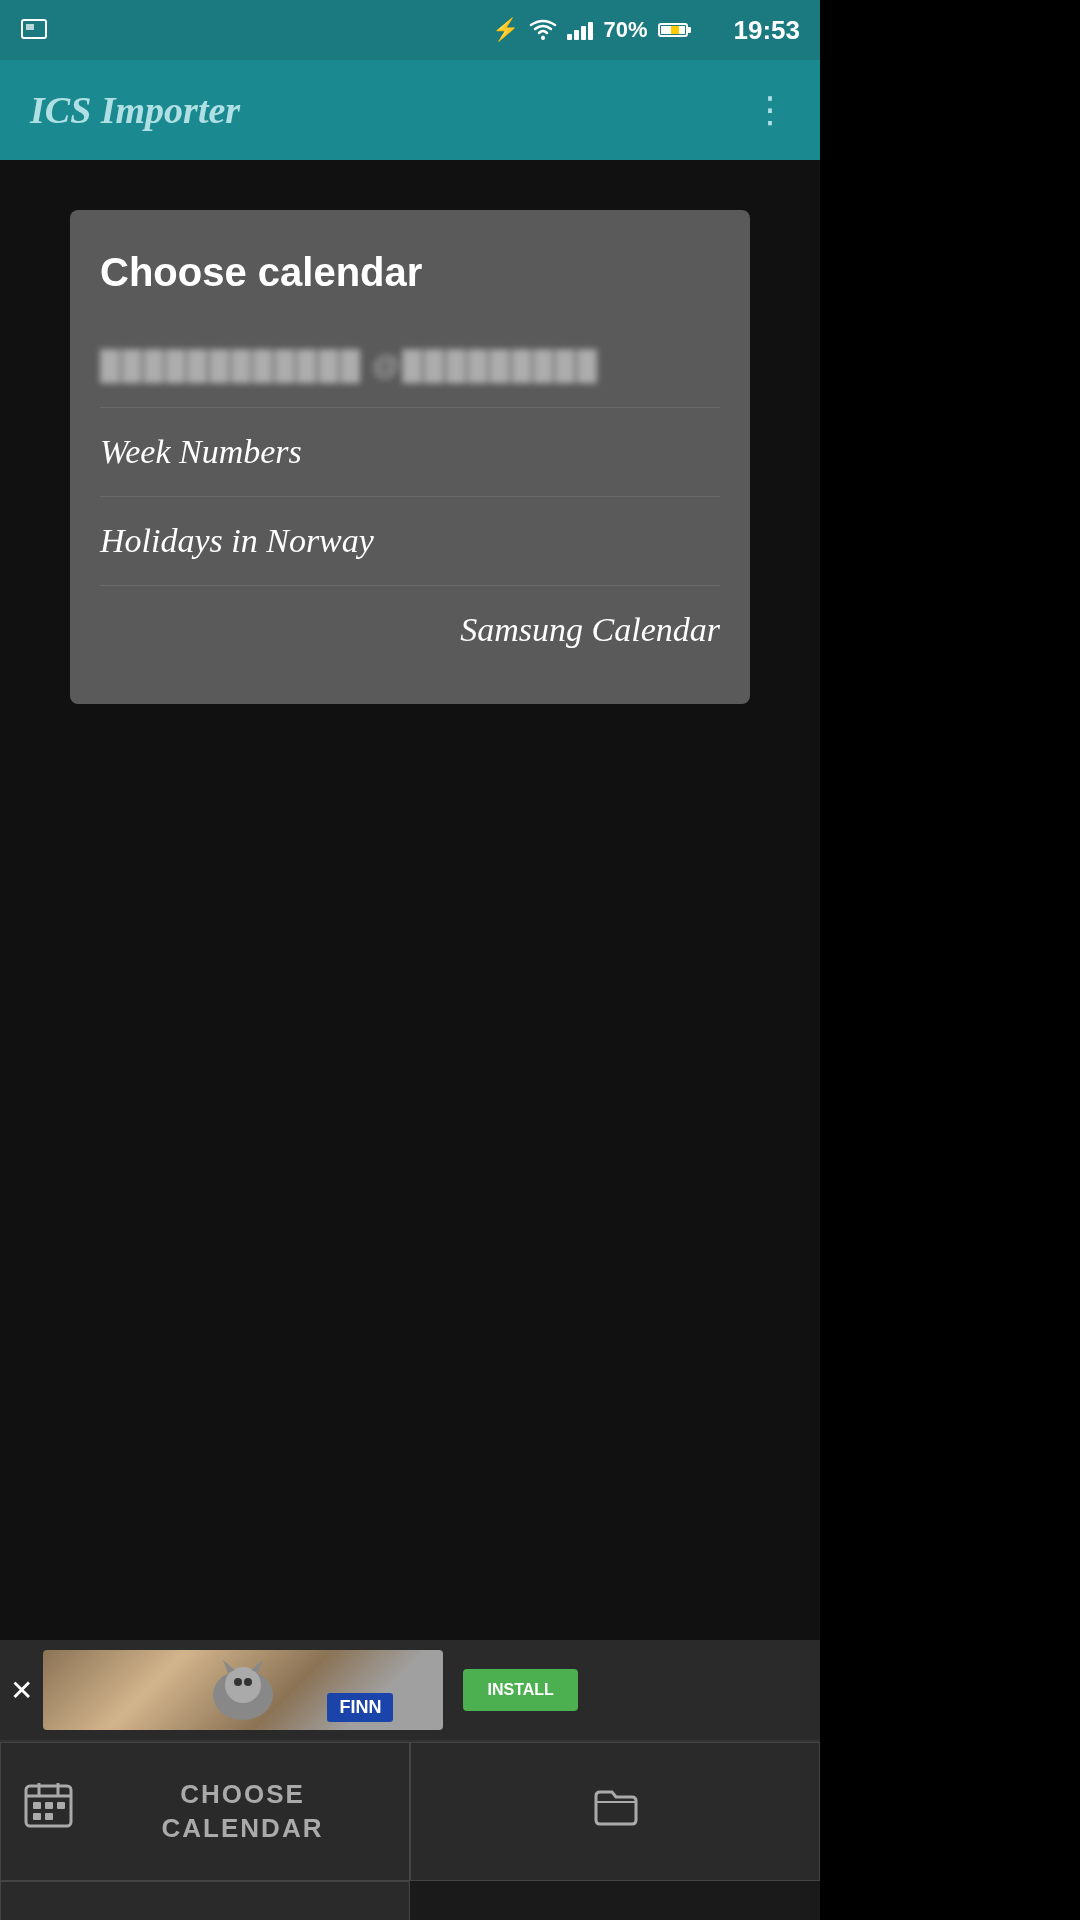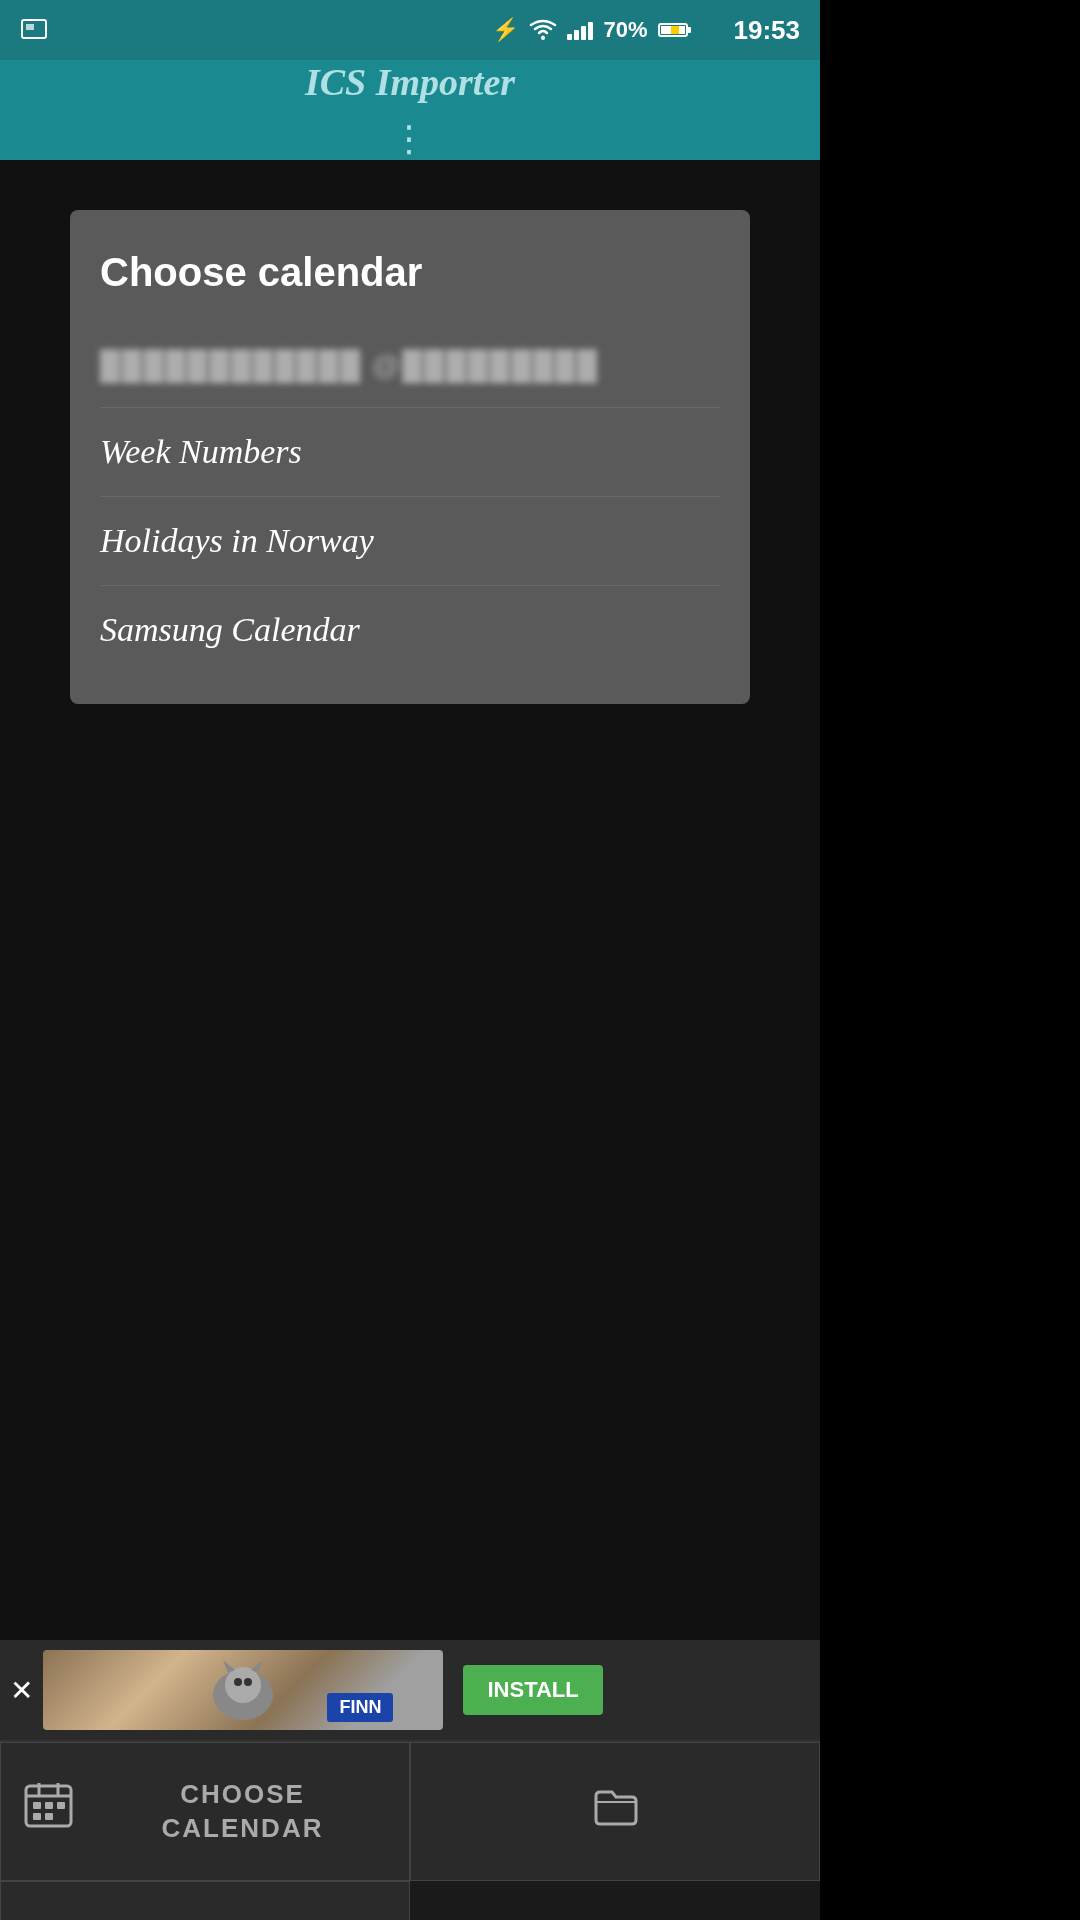--- a/index.html
+++ b/index.html
@@ -42,21 +42,20 @@
 
     
     .app-bar {
       width: 100%;
       height: 100px;
       background: #1a8a90;
       display: flex;
       align-items: center;
       justify-content: space-between;
       padding: 0 30px;
-      flex-direction: column;
     }
 
     .app-title {
       color: #b0e0e4;
       font-size: 38px;
       font-style: italic;
       font-weight: bold;
       font-family: 'Georgia', serif;
     }
 
@@ -97,20 +96,21 @@
     }
 
     .dialog-item {
       padding: 25px 0;
       border-bottom: 1px solid rgba(255,255,255,0.1);
       cursor: pointer;
     }
 
     .dialog-item:last-child {
       border-bottom: none;
+      text-align: right;
     }
 
     .dialog-item-text {
       color: white;
       font-size: 34px;
       font-family: 'Georgia', serif;
       font-style: italic;
     }
 
     .email-item {
@@ -148,21 +148,21 @@
       align-items: center;
       justify-content: center;
       overflow: hidden;
       position: relative;
     }
 
     .ad-install-btn {
       margin-left: 20px;
       background: #4CAF50;
       color: white;
-      font-size: 22px;
+      font-size: 16px;
       font-weight: bold;
       padding: 12px 24px;
       border-radius: 4px;
       cursor: pointer;
       border: none;
     }
 
     
     .bottom-buttons {
       width: 100%;

